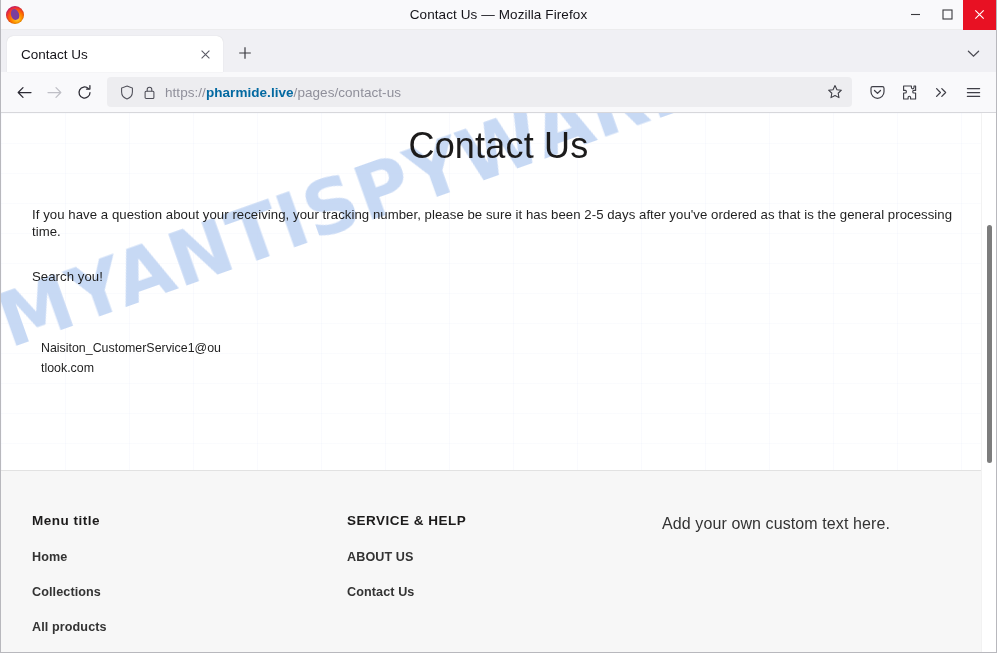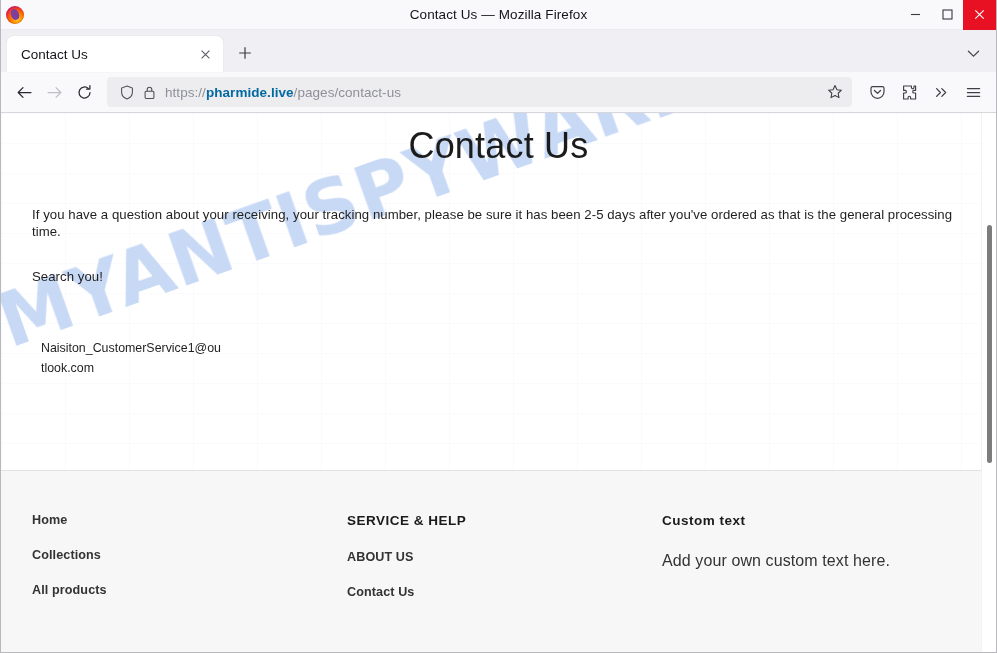--- a/index.html
+++ b/index.html
@@ -465,33 +465,33 @@
           <p>If you have a question about your receiving, your tracking number, please be sure it has been 2-5 days after you've ordered as that is the general processing time.</p>
           <p>Search you!</p>
         </div>
 
         <div id="email-block">Naisiton_CustomerService1@outlook.com</div>
 
         <div id="site-footer">
           <div id="footer-inner">
 
             <div class="footer-col" id="fcol-1">
+              <div class="footer-heading">Menu title</div>
               <a class="footer-link" href="#">Home</a>
               <a class="footer-link" href="#">Collections</a>
               <a class="footer-link" href="#">All products</a>
             </div>
 
             <div class="footer-col" id="fcol-2">
               <div class="footer-heading">SERVICE &amp; HELP</div>
               <a class="footer-link" href="#">ABOUT US</a>
               <a class="footer-link" href="#">Contact Us</a>
             </div>
 
             <div class="footer-col" id="fcol-3">
-              <div class="footer-heading">Custom text</div>
               <div class="footer-text">Add your own custom text here.</div>
             </div>
 
           </div>
         </div>
 
       </div>
     </div>
 
     <div id="page-scrollbar">

